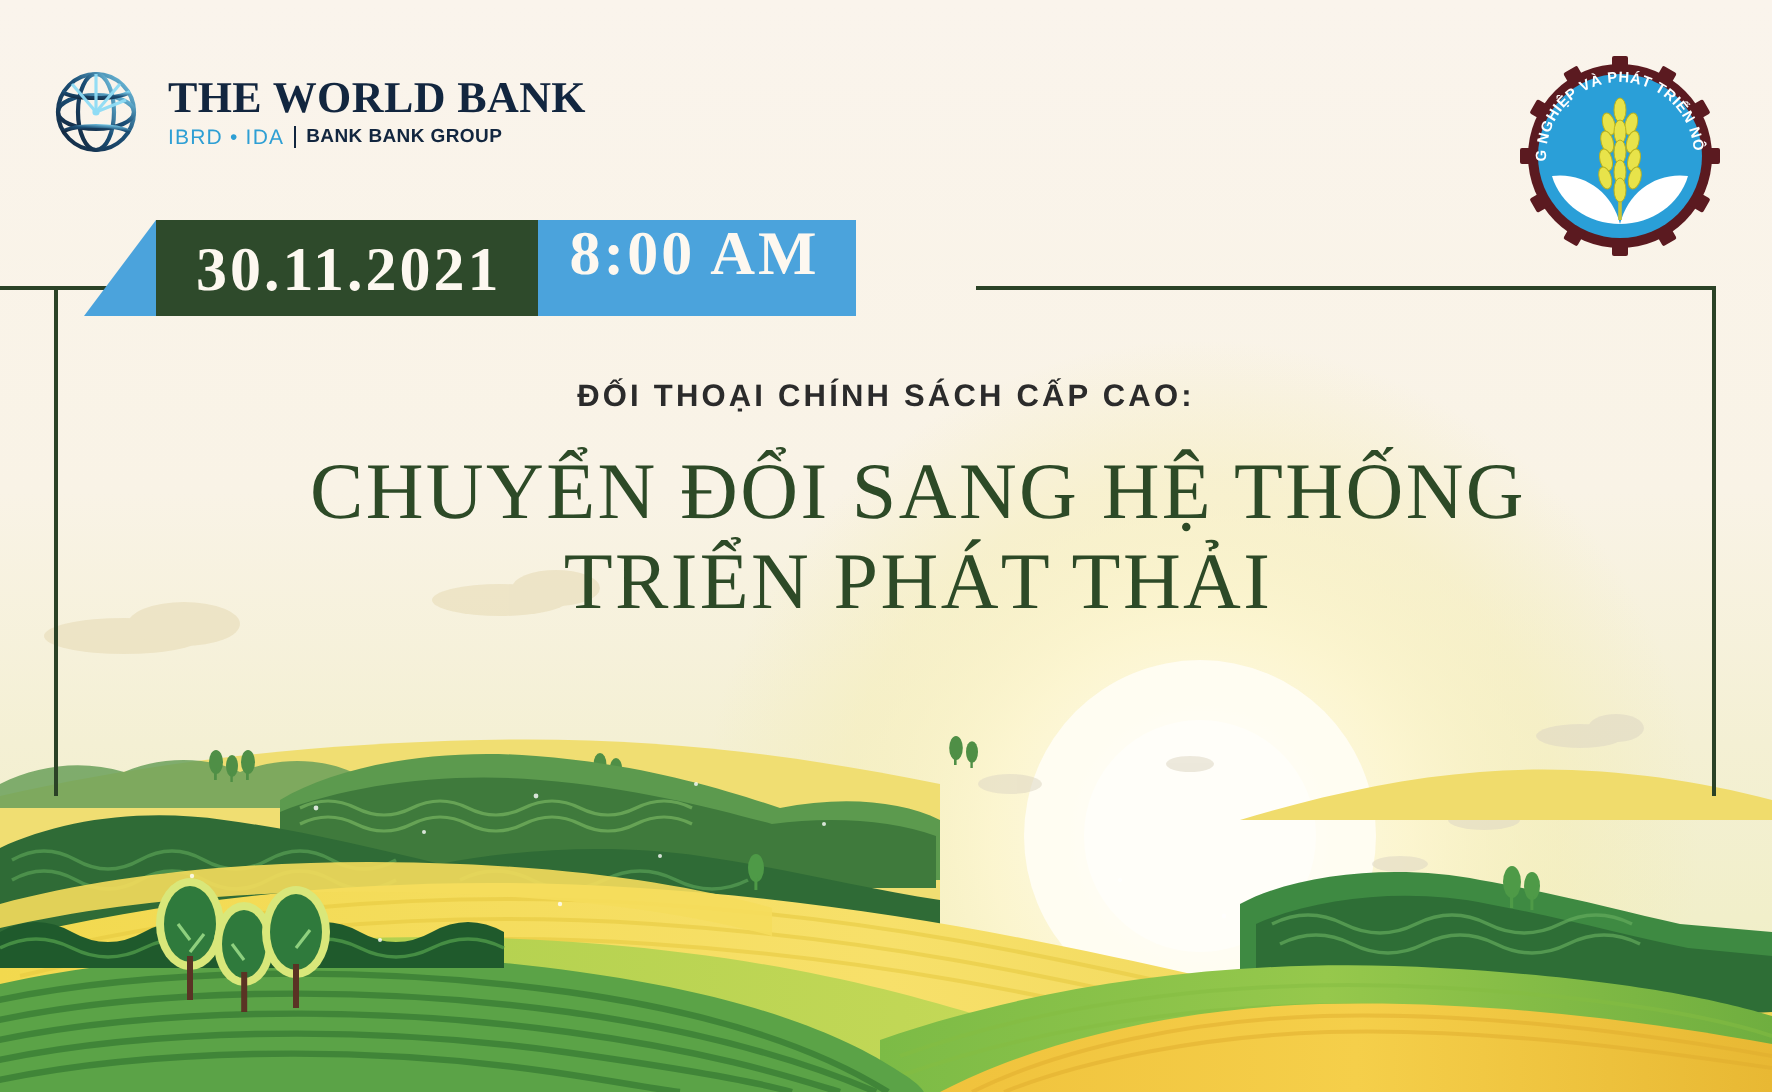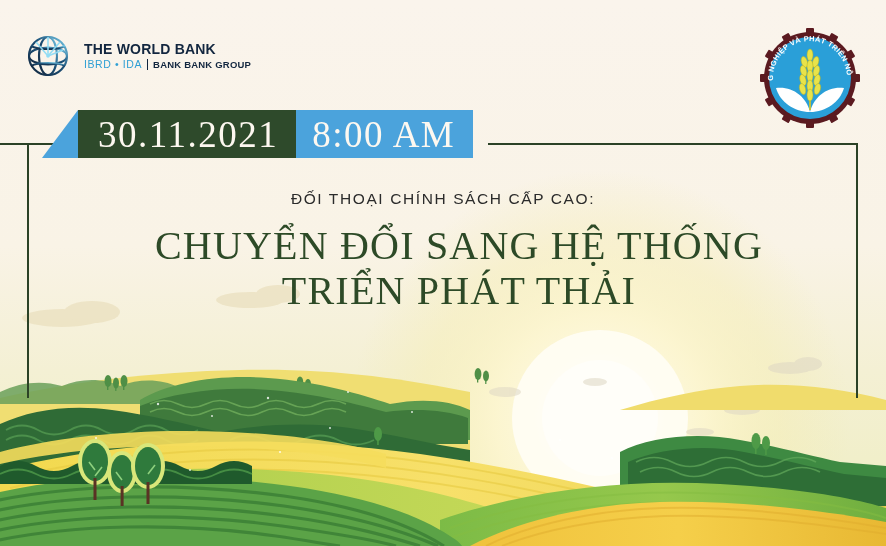--- a/index.html
+++ b/index.html
@@ -19,41 +19,41 @@
   #frame-top-right{left:488px;top:143px;width:370px;height:2px;}
   #frame-top-left-stub{left:0px;top:143px;width:60px;height:2px;}
   #frame-left{left:27px;top:143px;width:2px;height:255px;}
   #frame-right{left:856px;top:143px;width:2px;height:255px;}
   
   #date-banner{position:absolute;left:42px;top:110px;height:48px;display:flex;align-items:stretch;}
   #date-tab{width:36px;background:#4ba3dc;
     clip-path:polygon(100% 0,100% 100%,0 100%);}
   #date-block{background:#2e4a2b;display:flex;align-items:center;
     padding:0 18px 0 20px;}
-  #time-block{background:#4ba3dc;display:flex;align-items:center;
-    padding:0 18px 0 16px;}
+  #time-block{background:#4ba3dc;display:flex;align-items:flex-end;
+    padding:0 18px 16px 16px;}
   #date-text,#time-text{
     color:#fdf8f0;font-family:"Liberation Serif",serif;
-    font-size:37px;font-weight:400;letter-spacing:1.5px;line-height:1;
+    font-size:31px;font-weight:700;letter-spacing:1.5px;line-height:1;
     white-space:nowrap;
   }
   
   #wb-logo{position:absolute;left:22px;top:30px;display:flex;align-items:center;gap:10px;}
   #wb-text{display:flex;flex-direction:column;justify-content:center;}
-  #wb-title{font-size:14px;font-weight:bold;color:#12263f;letter-spacing:.2px;line-height:1.05;}
+  #wb-title{font-size:22px;font-weight:bold;color:#12263f;letter-spacing:.2px;line-height:1.05;font-family:Liberation Serif, serif;}
   #wb-sub{display:flex;align-items:center;gap:5px;margin-top:2px;}
   #wb-ibrd{font-size:10.5px;font-weight:normal;color:#2e9fd4;letter-spacing:.6px;}
   #wb-bar{width:1px;height:11px;background:#12263f;}
   #wb-group{font-size:9.5px;font-weight:bold;color:#12263f;letter-spacing:.2px;}
   
   #mard-logo{position:absolute;left:760px;top:28px;width:100px;height:100px;}
   
   #headline{position:absolute;left:0;top:190px;width:886px;text-align:center;}
   #eyebrow{
-    font-size:15.5px;font-weight:normal;color:#2b2b2b;
+    font-size:15.5px;font-weight:bold;color:#2b2b2b;
     letter-spacing:1.6px;line-height:1.2;
   }
   #title{
     margin-top:14px;font-family:"Liberation Serif",serif;
     color:#2d4a27;font-size:40px;font-weight:400;
     letter-spacing:1.2px;line-height:1.14;padding-left:32px;
   }
   .title-line{white-space:nowrap;}
 </style>
 </head>

